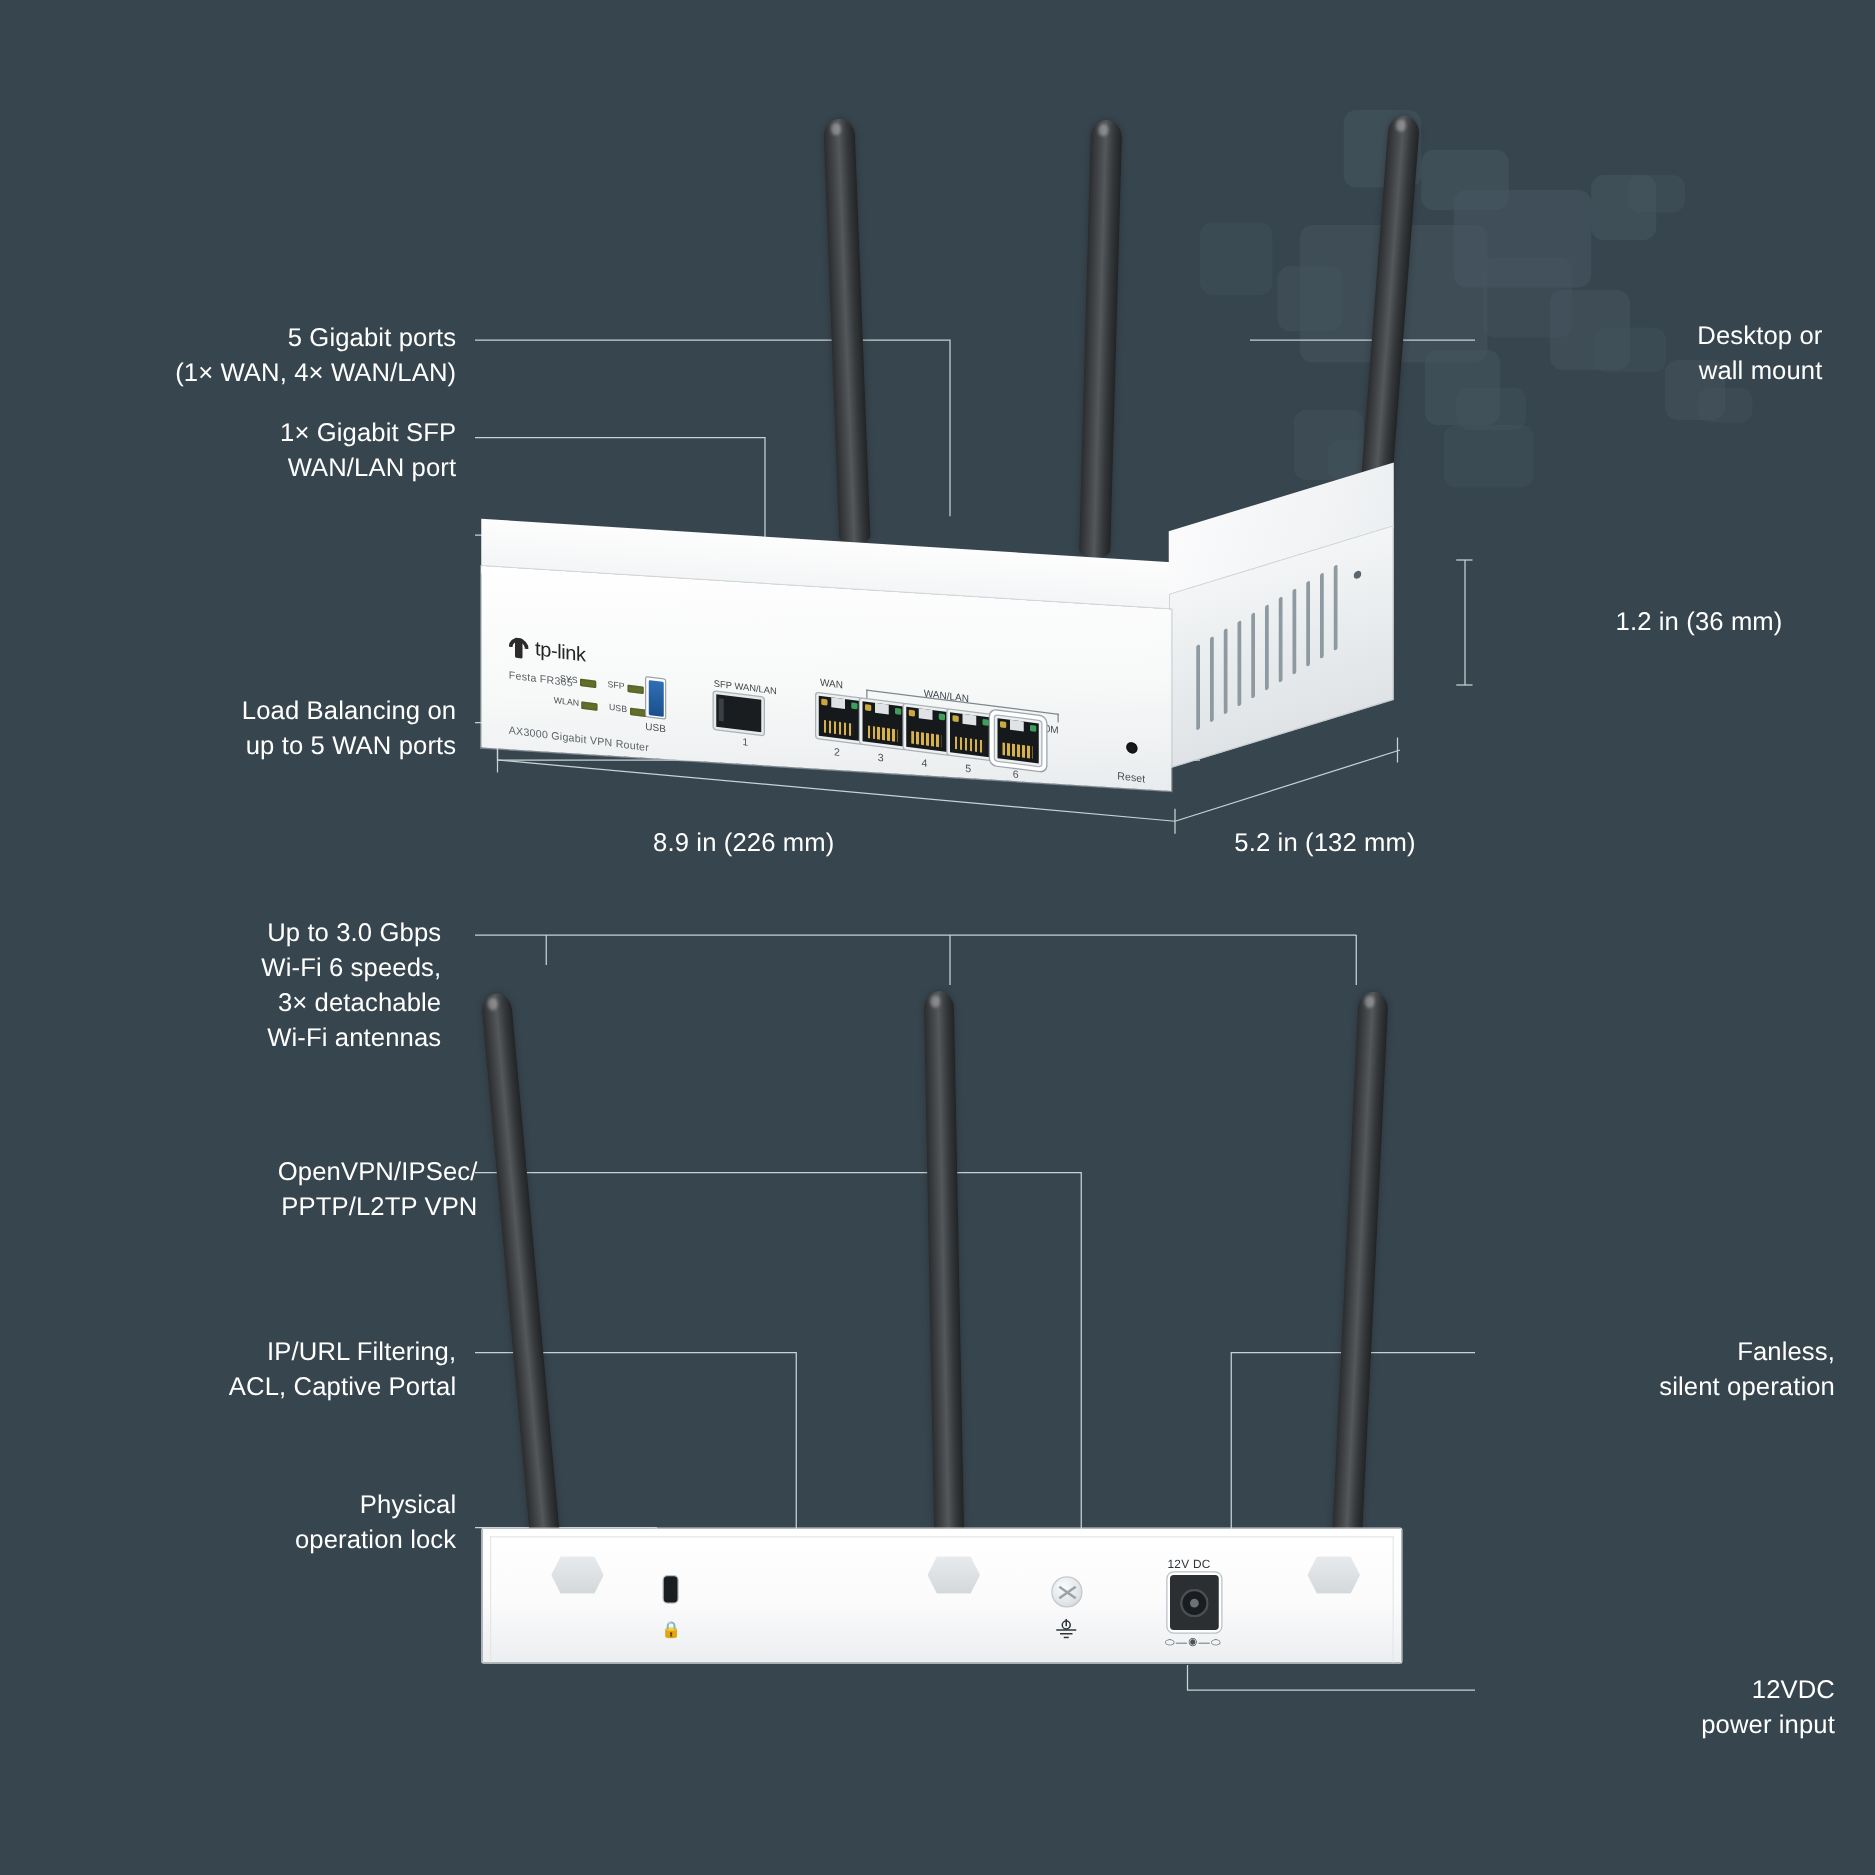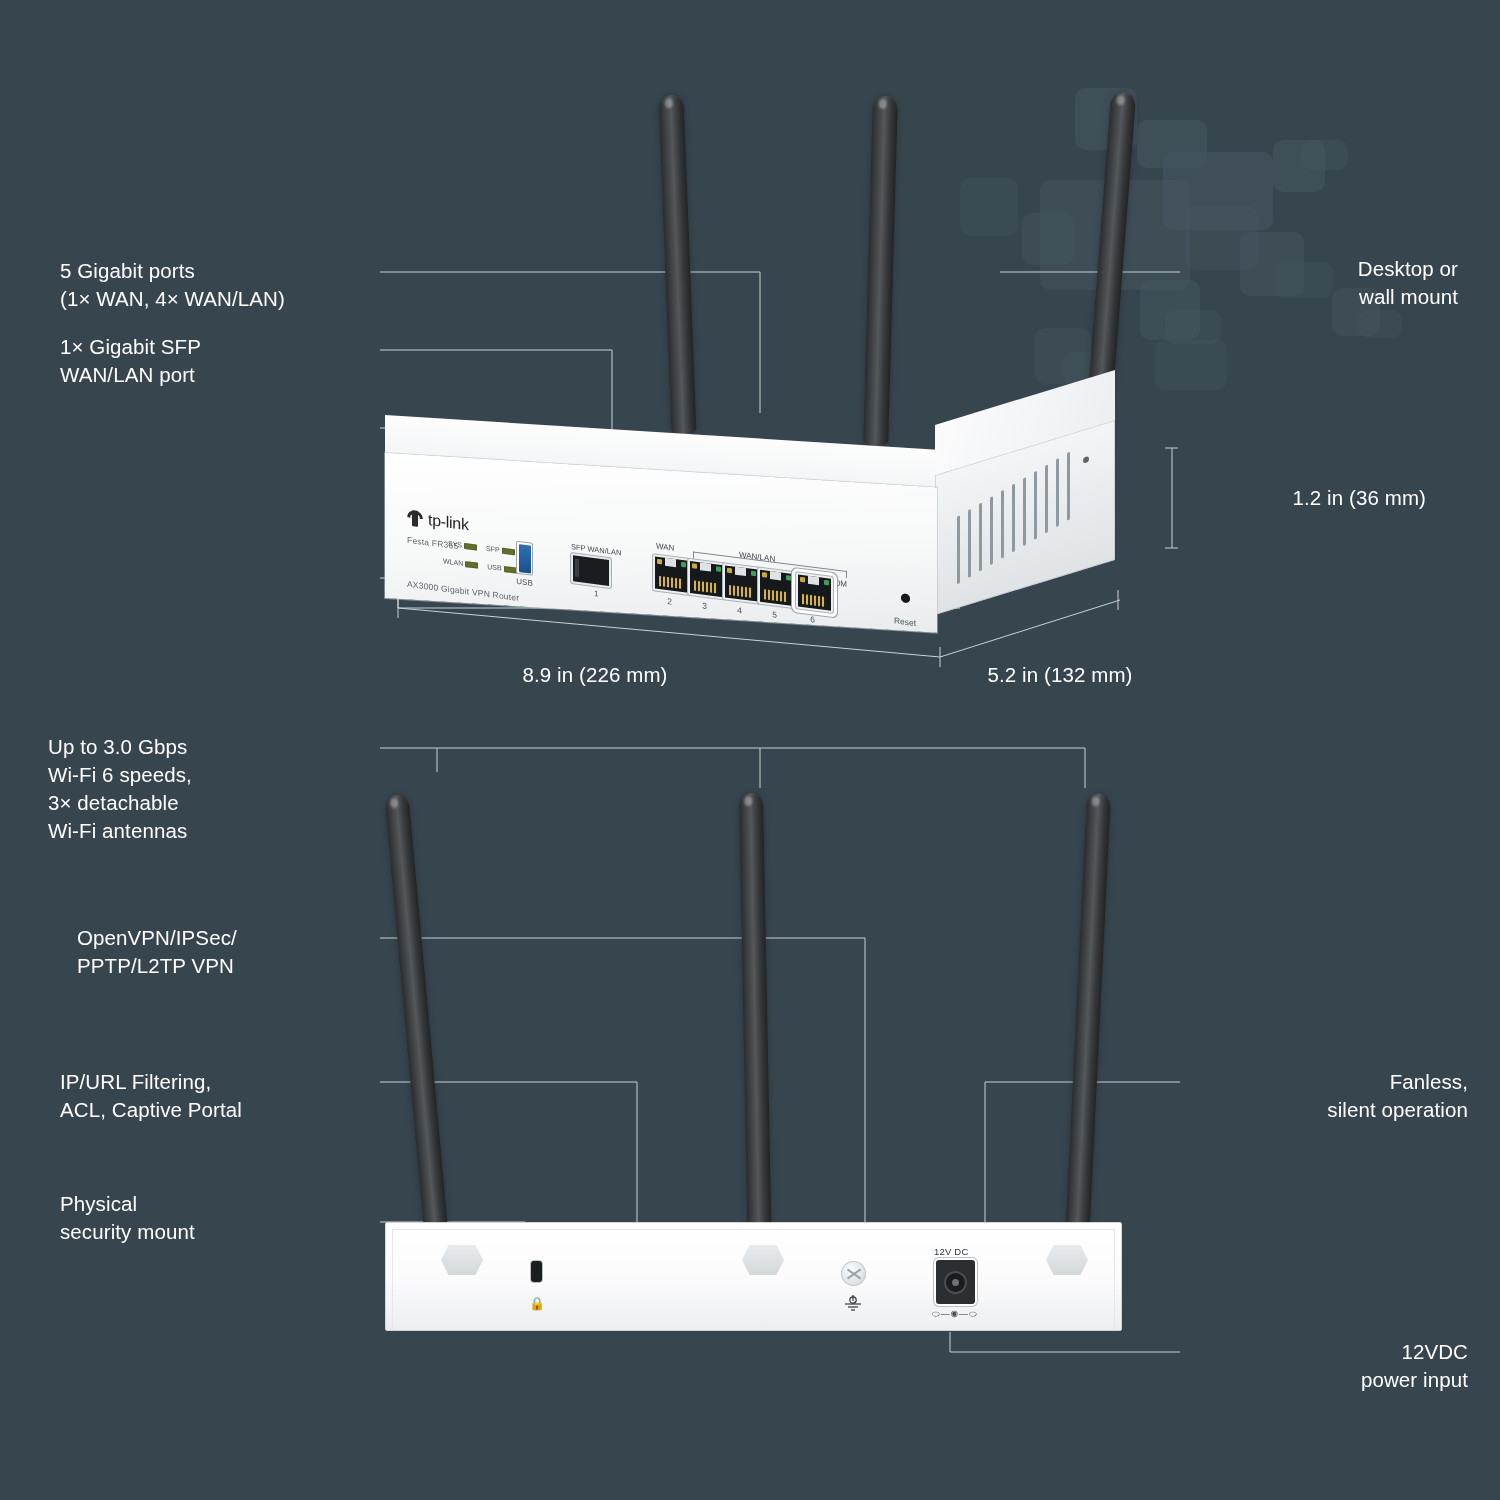--- a/index.html
+++ b/index.html
@@ -11,21 +11,21 @@
     position:relative;
   }
   .stage{position:absolute;left:0;top:0;width:1500px;height:1500px;}
 
   
   .bgdeco{position:absolute;border-radius:10px;background:#475861;opacity:.55;}
 
   
   .callout{position:absolute;color:#fff;font-size:20.5px;line-height:28px;white-space:pre-line;letter-spacing:.1px;}
   .callout.right{text-align:right;}
-  .callout.left{}
+  .callout.left{text-align:right;}
 
   svg.leadsvg{position:absolute;left:0;top:0;width:1500px;height:1500px;overflow:visible;pointer-events:none;}
 
   
   #top-router{position:absolute;left:383px;top:405px;width:760px;height:220px;}
   .face-front{
     position:absolute;
     left:2px;top:48px;width:552px;height:145px;
     background:linear-gradient(175deg,#ffffff 0%,#f7f8f8 55%,#e9ecee 100%);
     transform:skewY(3.6deg);
@@ -184,20 +184,22 @@
       <path d="M380 1222 H525 V1262"></path>
       <path d="M1180 1082 H985 V1248"></path>
       <path d="M1180 1352 H950 V1332"></path>
     </g>
   </svg>
 
   <div class="callout left" style="left:60px;top:257px;width:305px;">5  Gigabit ports
 (1× WAN, 4× WAN/LAN)</div>
   <div class="callout left" style="left:60px;top:333px;width:305px;">1× Gigabit SFP
 WAN/LAN port</div>
+  <div class="callout left" style="left:60px;top:555px;width:305px;">Load Balancing on
+up to 5 WAN ports</div>
   <div class="callout right" style="left:1198px;top:255px;width:260px;">Desktop or
 wall mount</div>
 
   <div class="callout right" style="left:1196px;top:484px;width:230px;">1.2 in (36 mm)</div>
   <div class="callout left" style="left:460px;top:661px;width:270px;text-align:center;">8.9 in (226 mm)</div>
   <div class="callout left" style="left:955px;top:661px;width:210px;text-align:center;">5.2 in (132 mm)</div>
 
   <div>
     <div class="ant" style="left:665px;top:95px;width:25px;height:340px;transform:rotate(-2.2deg);">
       <div class="tipgloss"></div>
@@ -336,21 +338,21 @@
 
   <div class="callout left" style="left:48px;top:733px;width:305px;">Up to 3.0 Gbps
 Wi-Fi 6 speeds,
 3× detachable
 Wi-Fi antennas</div>
   <div class="callout left" style="left:77px;top:924px;width:305px;">OpenVPN/IPSec/
 PPTP/L2TP VPN</div>
   <div class="callout left" style="left:60px;top:1068px;width:305px;">IP/URL Filtering,
 ACL, Captive Portal</div>
   <div class="callout left" style="left:60px;top:1190px;width:305px;">Physical
-security mount</div>
+operation lock</div>
   <div class="callout right" style="left:1198px;top:1068px;width:270px;">Fanless,
 silent operation</div>
   <div class="callout right" style="left:1198px;top:1338px;width:270px;">12VDC
 power input</div>
 
   <div>
     <div class="ant" style="left:427px;top:793px;width:24px;height:470px;transform:rotate(-5.2deg);transform-origin:bottom center;">
       <div class="tipgloss"></div>
     </div>
     <div class="ant" style="left:748px;top:793px;width:24px;height:470px;transform:rotate(-1.1deg);transform-origin:bottom center;">

